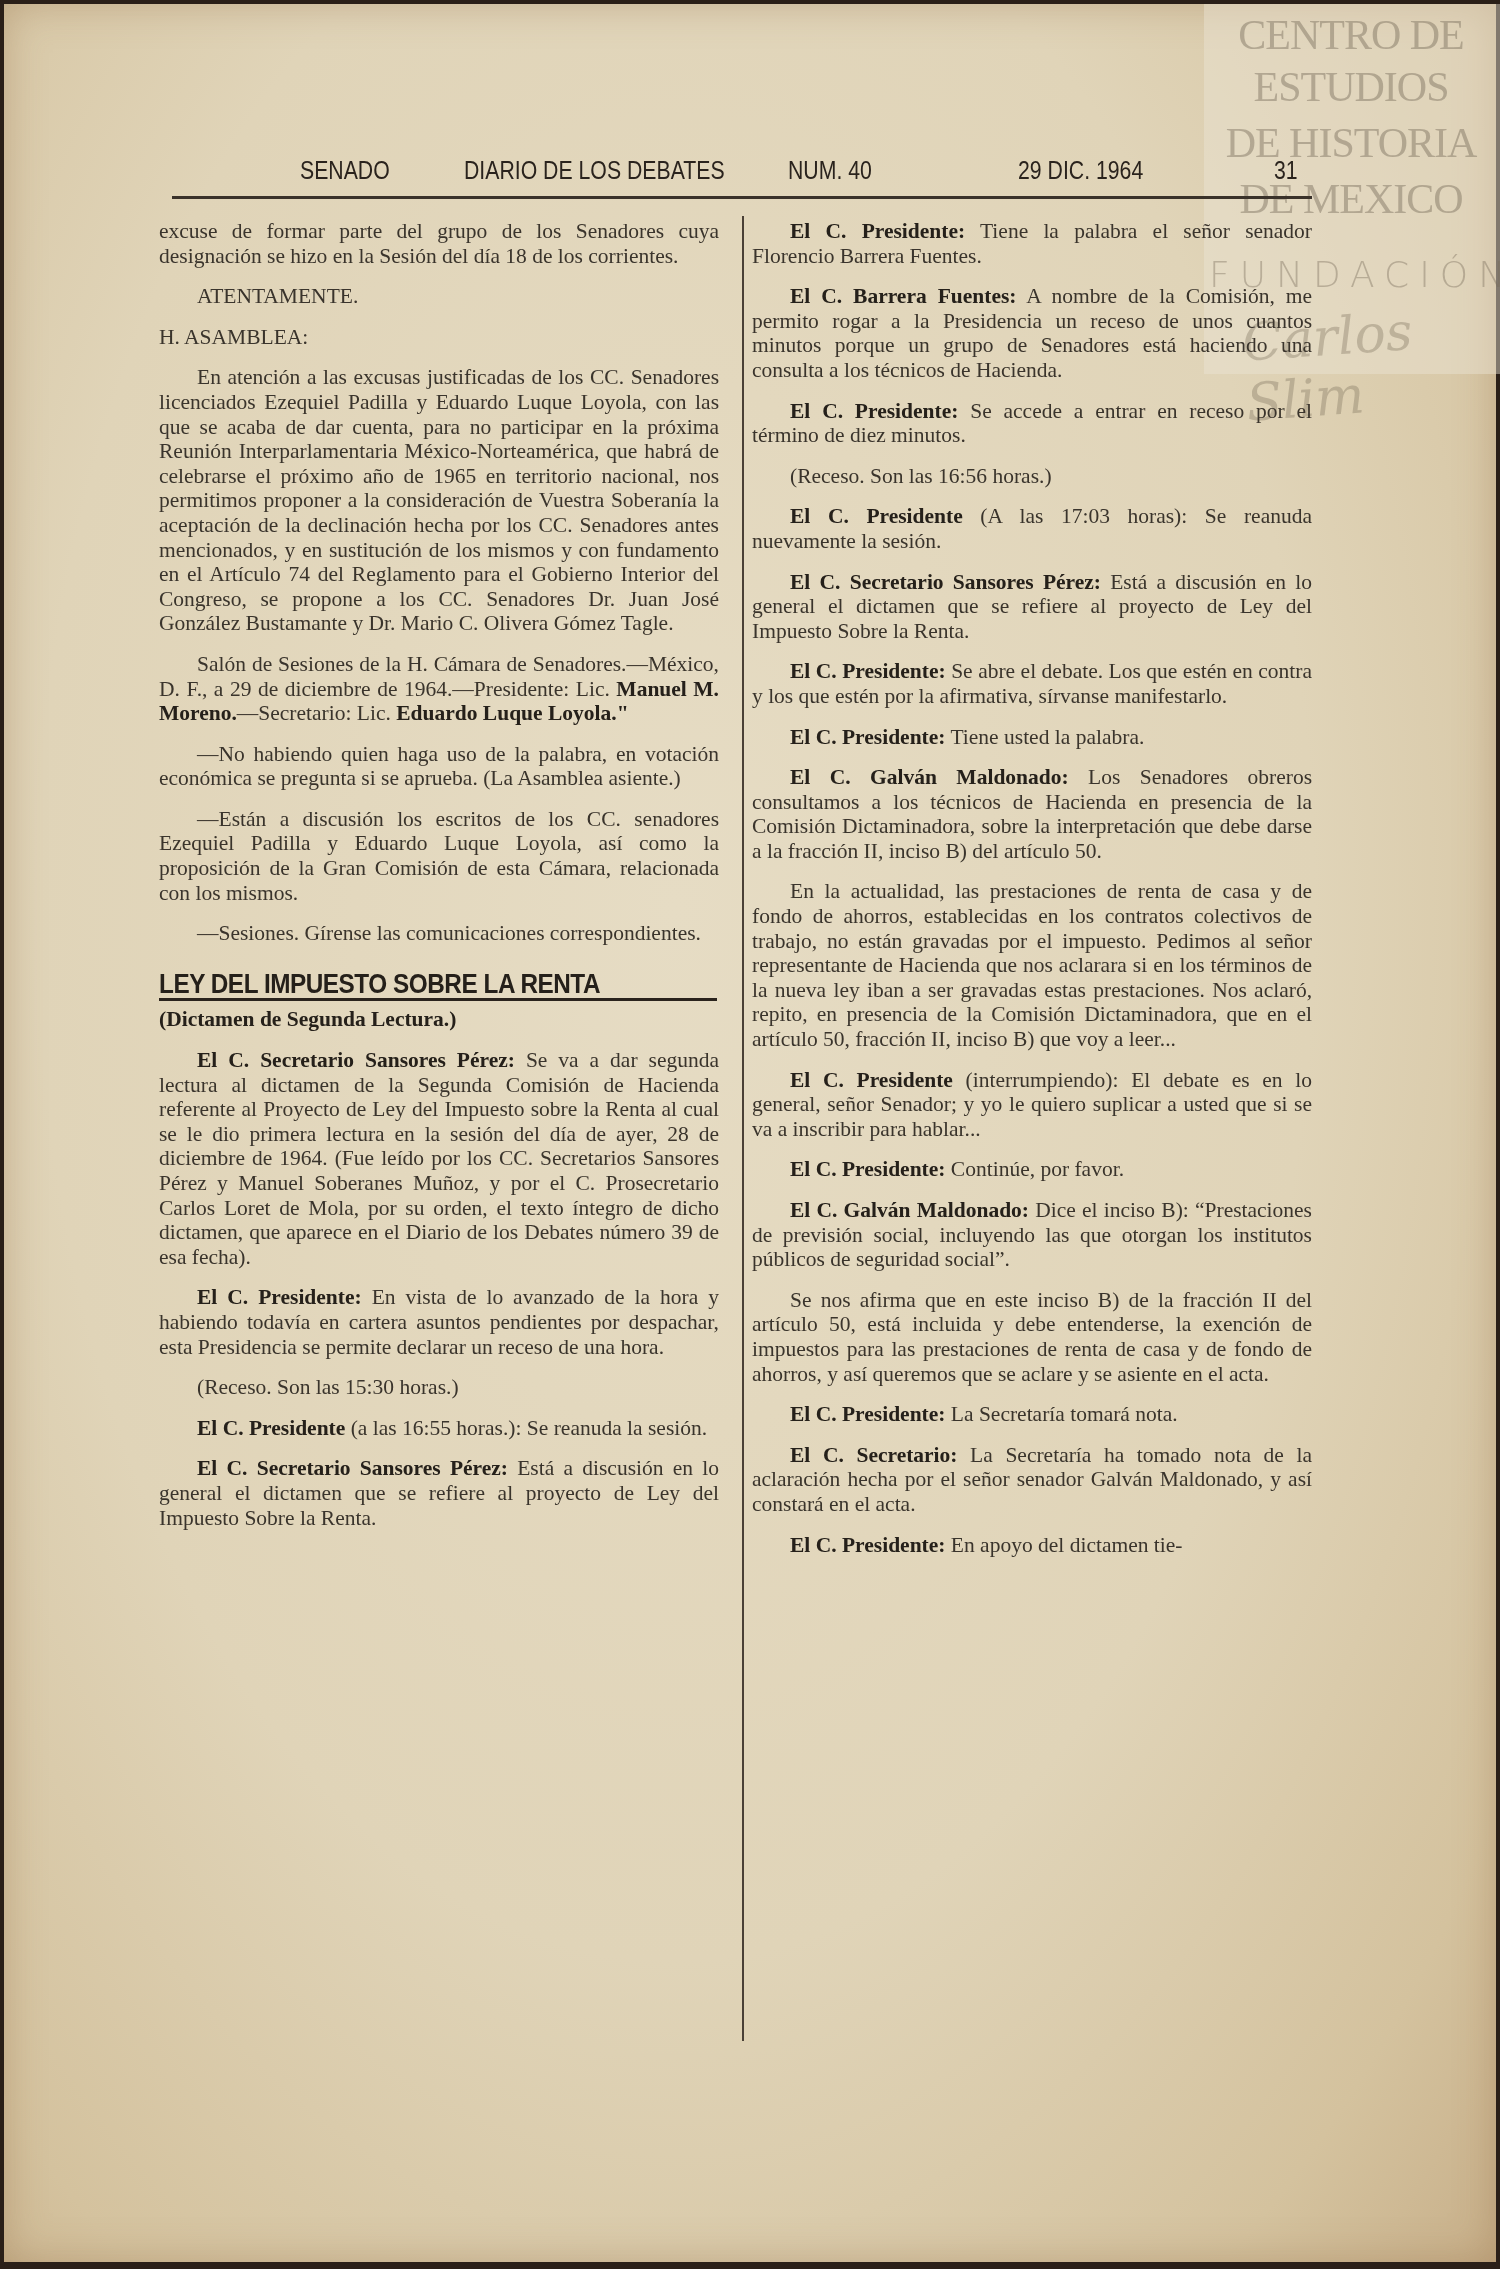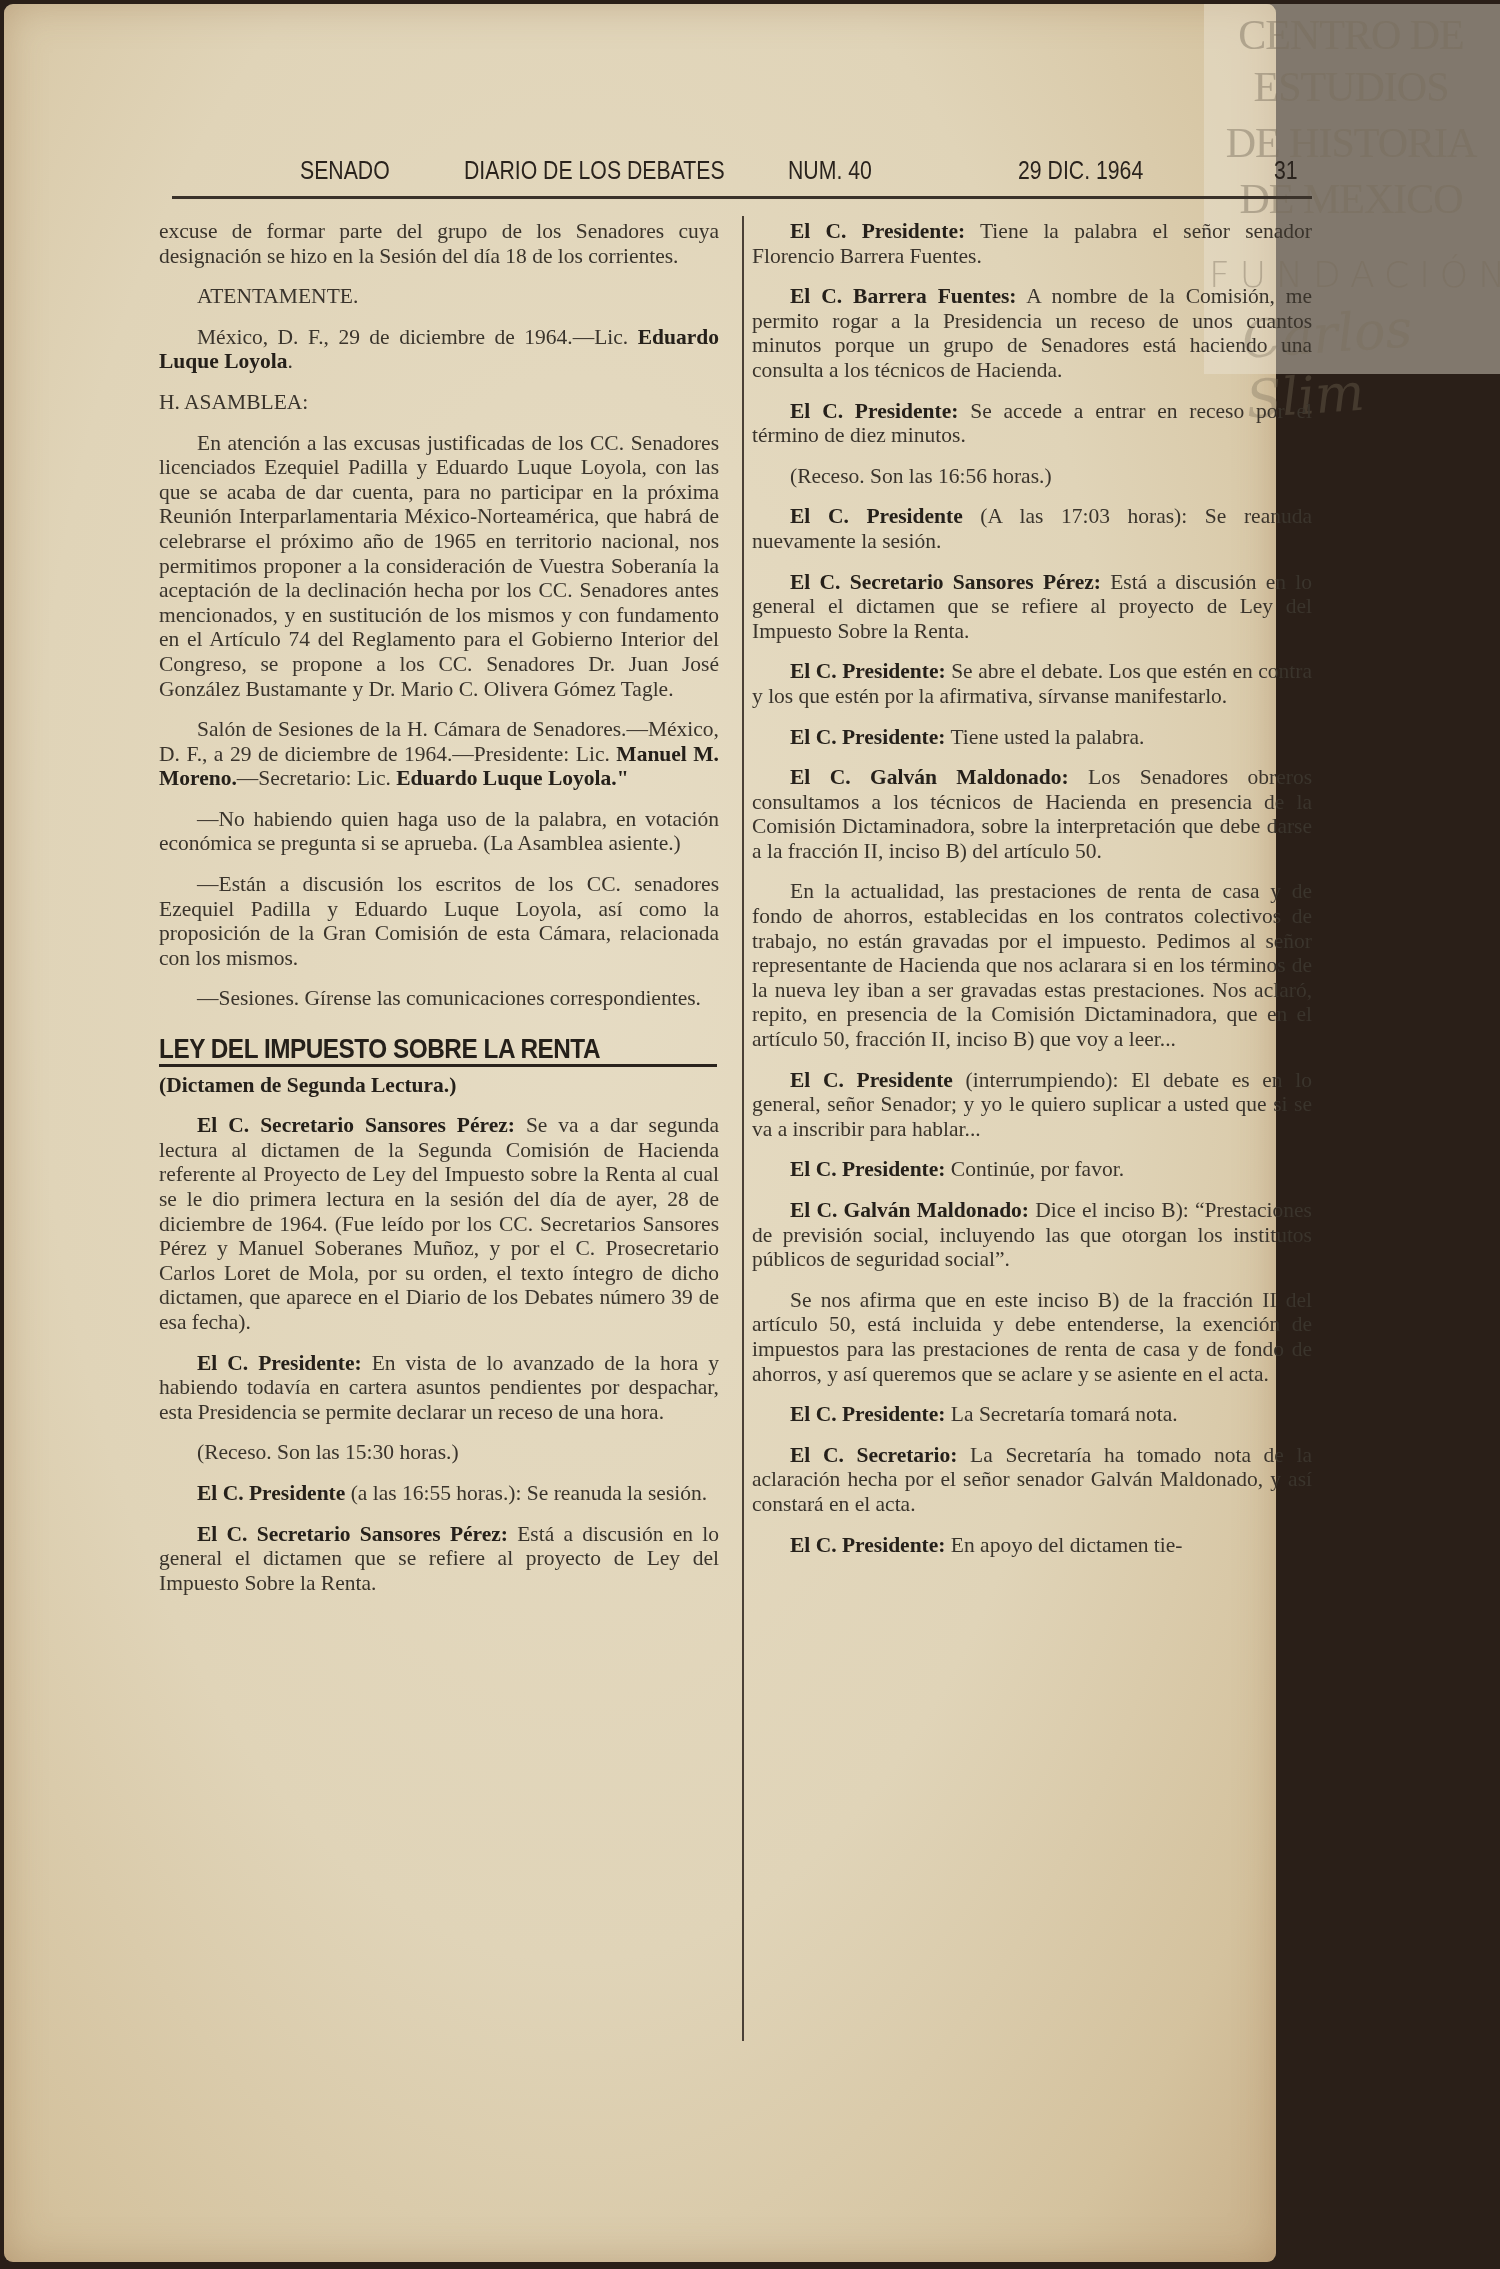--- a/index.html
+++ b/index.html
@@ -3,24 +3,23 @@
 <meta charset="utf-8">
 <style>
   html, body { margin: 0; padding: 0; }
   body {
     width: 1500px; height: 2269px; overflow: hidden;
     background: #2a1f18;
     font-family: "Liberation Serif", "DejaVu Serif", serif;
     color: #2b2620;
   }
   .page {
-    position: absolute; left: 4px; top: 4px; width: 1272px; height: 2258px;
+    position: absolute; left: 4px; top: 4px; width: 1492px; height: 2258px;
     background: radial-gradient(ellipse at 45% 40%, #e6dcc4 0%, #e0d4b8 55%, #d4c29e 85%, #c8b08a 100%);
     box-shadow: inset 0 0 40px rgba(140,100,60,0.35);
-    border-radius: 9px;
   }
   .watermark {
     position: absolute; left: 1200px; top: 0; width: 300px; height: 370px;
     background: rgba(236,228,212,0.45);
   }
   .wm-line {
     position: absolute; left: 1212px; width: 270px; text-align: center;
     font-family: "Liberation Serif", serif; font-size: 42px; color: rgba(120,108,90,0.45);
     letter-spacing: -1px; line-height: 1;
   }
@@ -87,21 +86,20 @@
     <span style="left:616px">NUM. 40</span>
     <span style="left:846px">29 DIC. 1964</span>
     <span style="left:1102px">31</span>
   </div>
   <div class="header-rule"></div>
   <div class="col-divider"></div>
 
   <div class="col left">
     <p class="noindent">excuse de formar parte del grupo de los Senadores cuya designación se hizo en la Sesión del día 18 de los corrientes.</p>
     <p>ATENTAMENTE.</p>
-    <p><span>México, D. F., 29 de diciembre de 1964.—Lic. </span><b>Eduardo Luque Loyola</b><span>.</span></p>
     <p class="noindent">H. ASAMBLEA:</p>
     <p>En atención a las excusas justificadas de los CC. Senadores licenciados Ezequiel Padilla y Eduardo Luque Loyola, con las que se acaba de dar cuenta, para no participar en la próxima Reunión Interparlamentaria México-Norteamérica, que habrá de celebrarse el próximo año de 1965 en territorio nacional, nos permitimos proponer a la consideración de Vuestra Soberanía la aceptación de la declinación hecha por los CC. Senadores antes mencionados, y en sustitución de los mismos y con fundamento en el Artículo 74 del Reglamento para el Gobierno Interior del Congreso, se propone a los CC. Senadores Dr. Juan José González Bustamante y Dr. Mario C. Olivera Gómez Tagle.</p>
     <p><span>Salón de Sesiones de la H. Cámara de Senadores.—México, D. F., a 29 de diciembre de 1964.—Presidente: Lic. </span><b>Manuel M. Moreno.</b><span>—Secretario: Lic. </span><b>Eduardo Luque Loyola."</b></p>
     <p>—No habiendo quien haga uso de la palabra, en votación económica se pregunta si se aprueba. (La Asamblea asiente.)</p>
     <p>—Están a discusión los escritos de los CC. senadores Ezequiel Padilla y Eduardo Luque Loyola, así como la proposición de la Gran Comisión de esta Cámara, relacionada con los mismos.</p>
     <p>—Sesiones. Gírense las comunicaciones correspondientes.</p>
     <div class="section-title">LEY DEL IMPUESTO SOBRE LA RENTA</div>
     <p class="subtitle">(Dictamen de Segunda Lectura.)</p>
     <p><b>El C. Secretario Sansores Pérez:</b><span> Se va a dar segunda lectura al dictamen de la Segunda Comisión de Hacienda referente al Proyecto de Ley del Impuesto sobre la Renta al cual se le dio primera lectura en la sesión del día de ayer, 28 de diciembre de 1964. (Fue leído por los CC. Secretarios Sansores Pérez y Manuel Soberanes Muñoz, y por el C. Prosecretario Carlos Loret de Mola, por su orden, el texto íntegro de dicho dictamen, que aparece en el Diario de los Debates número 39 de esa fecha).</span></p>
     <p><b>El C. Presidente:</b><span> En vista de lo avanzado de la hora y habiendo todavía en cartera asuntos pendientes por despachar, esta Presidencia se permite declarar un receso de una hora.</span></p>

